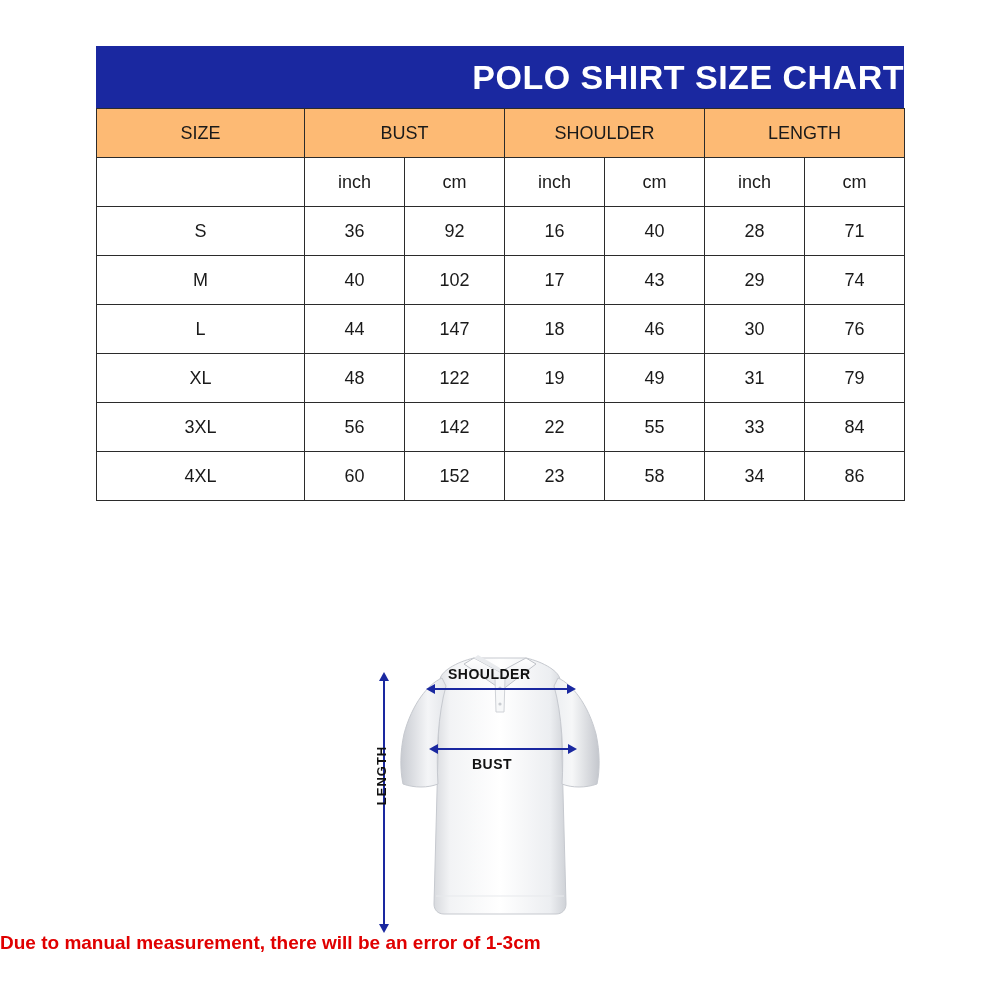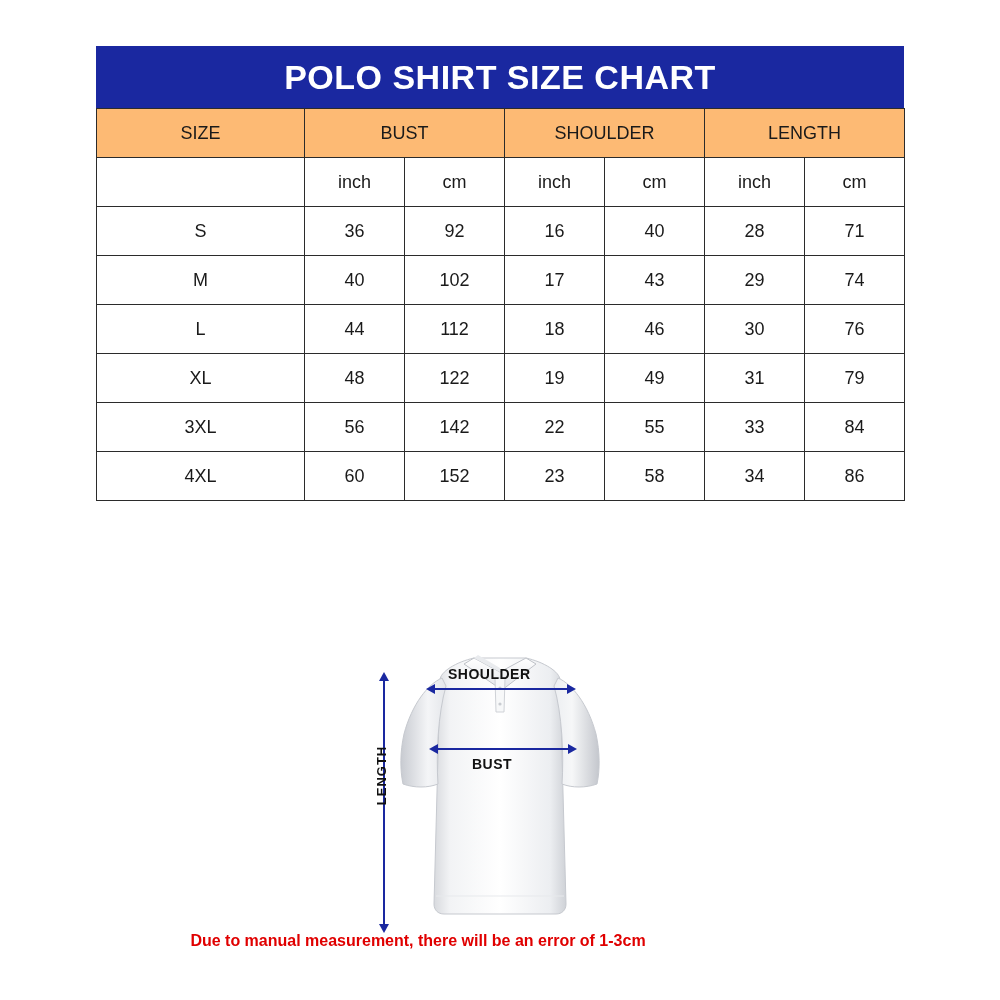--- a/index.html
+++ b/index.html
@@ -19,21 +19,21 @@
   
   .chart-wrap {
     position: absolute;
     left: 96px;
     top: 46px;
     width: 808px;
   }
   .title-bar {
     background: #1a28a0;
     color: #ffffff;
-    text-align: center;
+    text-align: right;
     font-size: 34px;
     font-weight: bold;
     letter-spacing: 0.5px;
     height: 62px;
     line-height: 62px;
     box-sizing: border-box;
   }
   table.size-table {
     border-collapse: collapse;
     width: 100%;
@@ -159,23 +159,23 @@
   .h-arrow::before { left: -8px; border-right: 9px solid #1a28a0; }
   .h-arrow::after  { right: -8px; border-left: 9px solid #1a28a0; }
   .h-arrow.shoulder { left: 434px; top: 60px; width: 134px; }
   .h-arrow.bust     { left: 437px; top: 120px; width: 132px; }
 
   .note {
     position: absolute;
     left: 0;
     top: 932px;
     width: 836px;
-    text-align: center;
+    text-align: left;
     color: #e00000;
-    font-size: 16px;
+    font-size: 19px;
     font-weight: bold;
   }
 </style>
 </head>
 <body>
 
 <div class="chart-wrap">
   <div class="title-bar">POLO SHIRT SIZE CHART</div>
   <table class="size-table">
     <colgroup>
@@ -217,21 +217,21 @@
           <td>40</td>
           <td>102</td>
           <td>17</td>
           <td>43</td>
           <td>29</td>
           <td>74</td>
         </tr>
         <tr class="data-row">
           <td class="size-cell">L</td>
           <td>44</td>
-          <td>112</td>
+          <td>147</td>
           <td>18</td>
           <td>46</td>
           <td>30</td>
           <td>76</td>
         </tr>
         <tr class="data-row">
           <td class="size-cell">XL</td>
           <td>48</td>
           <td>122</td>
           <td>19</td>

